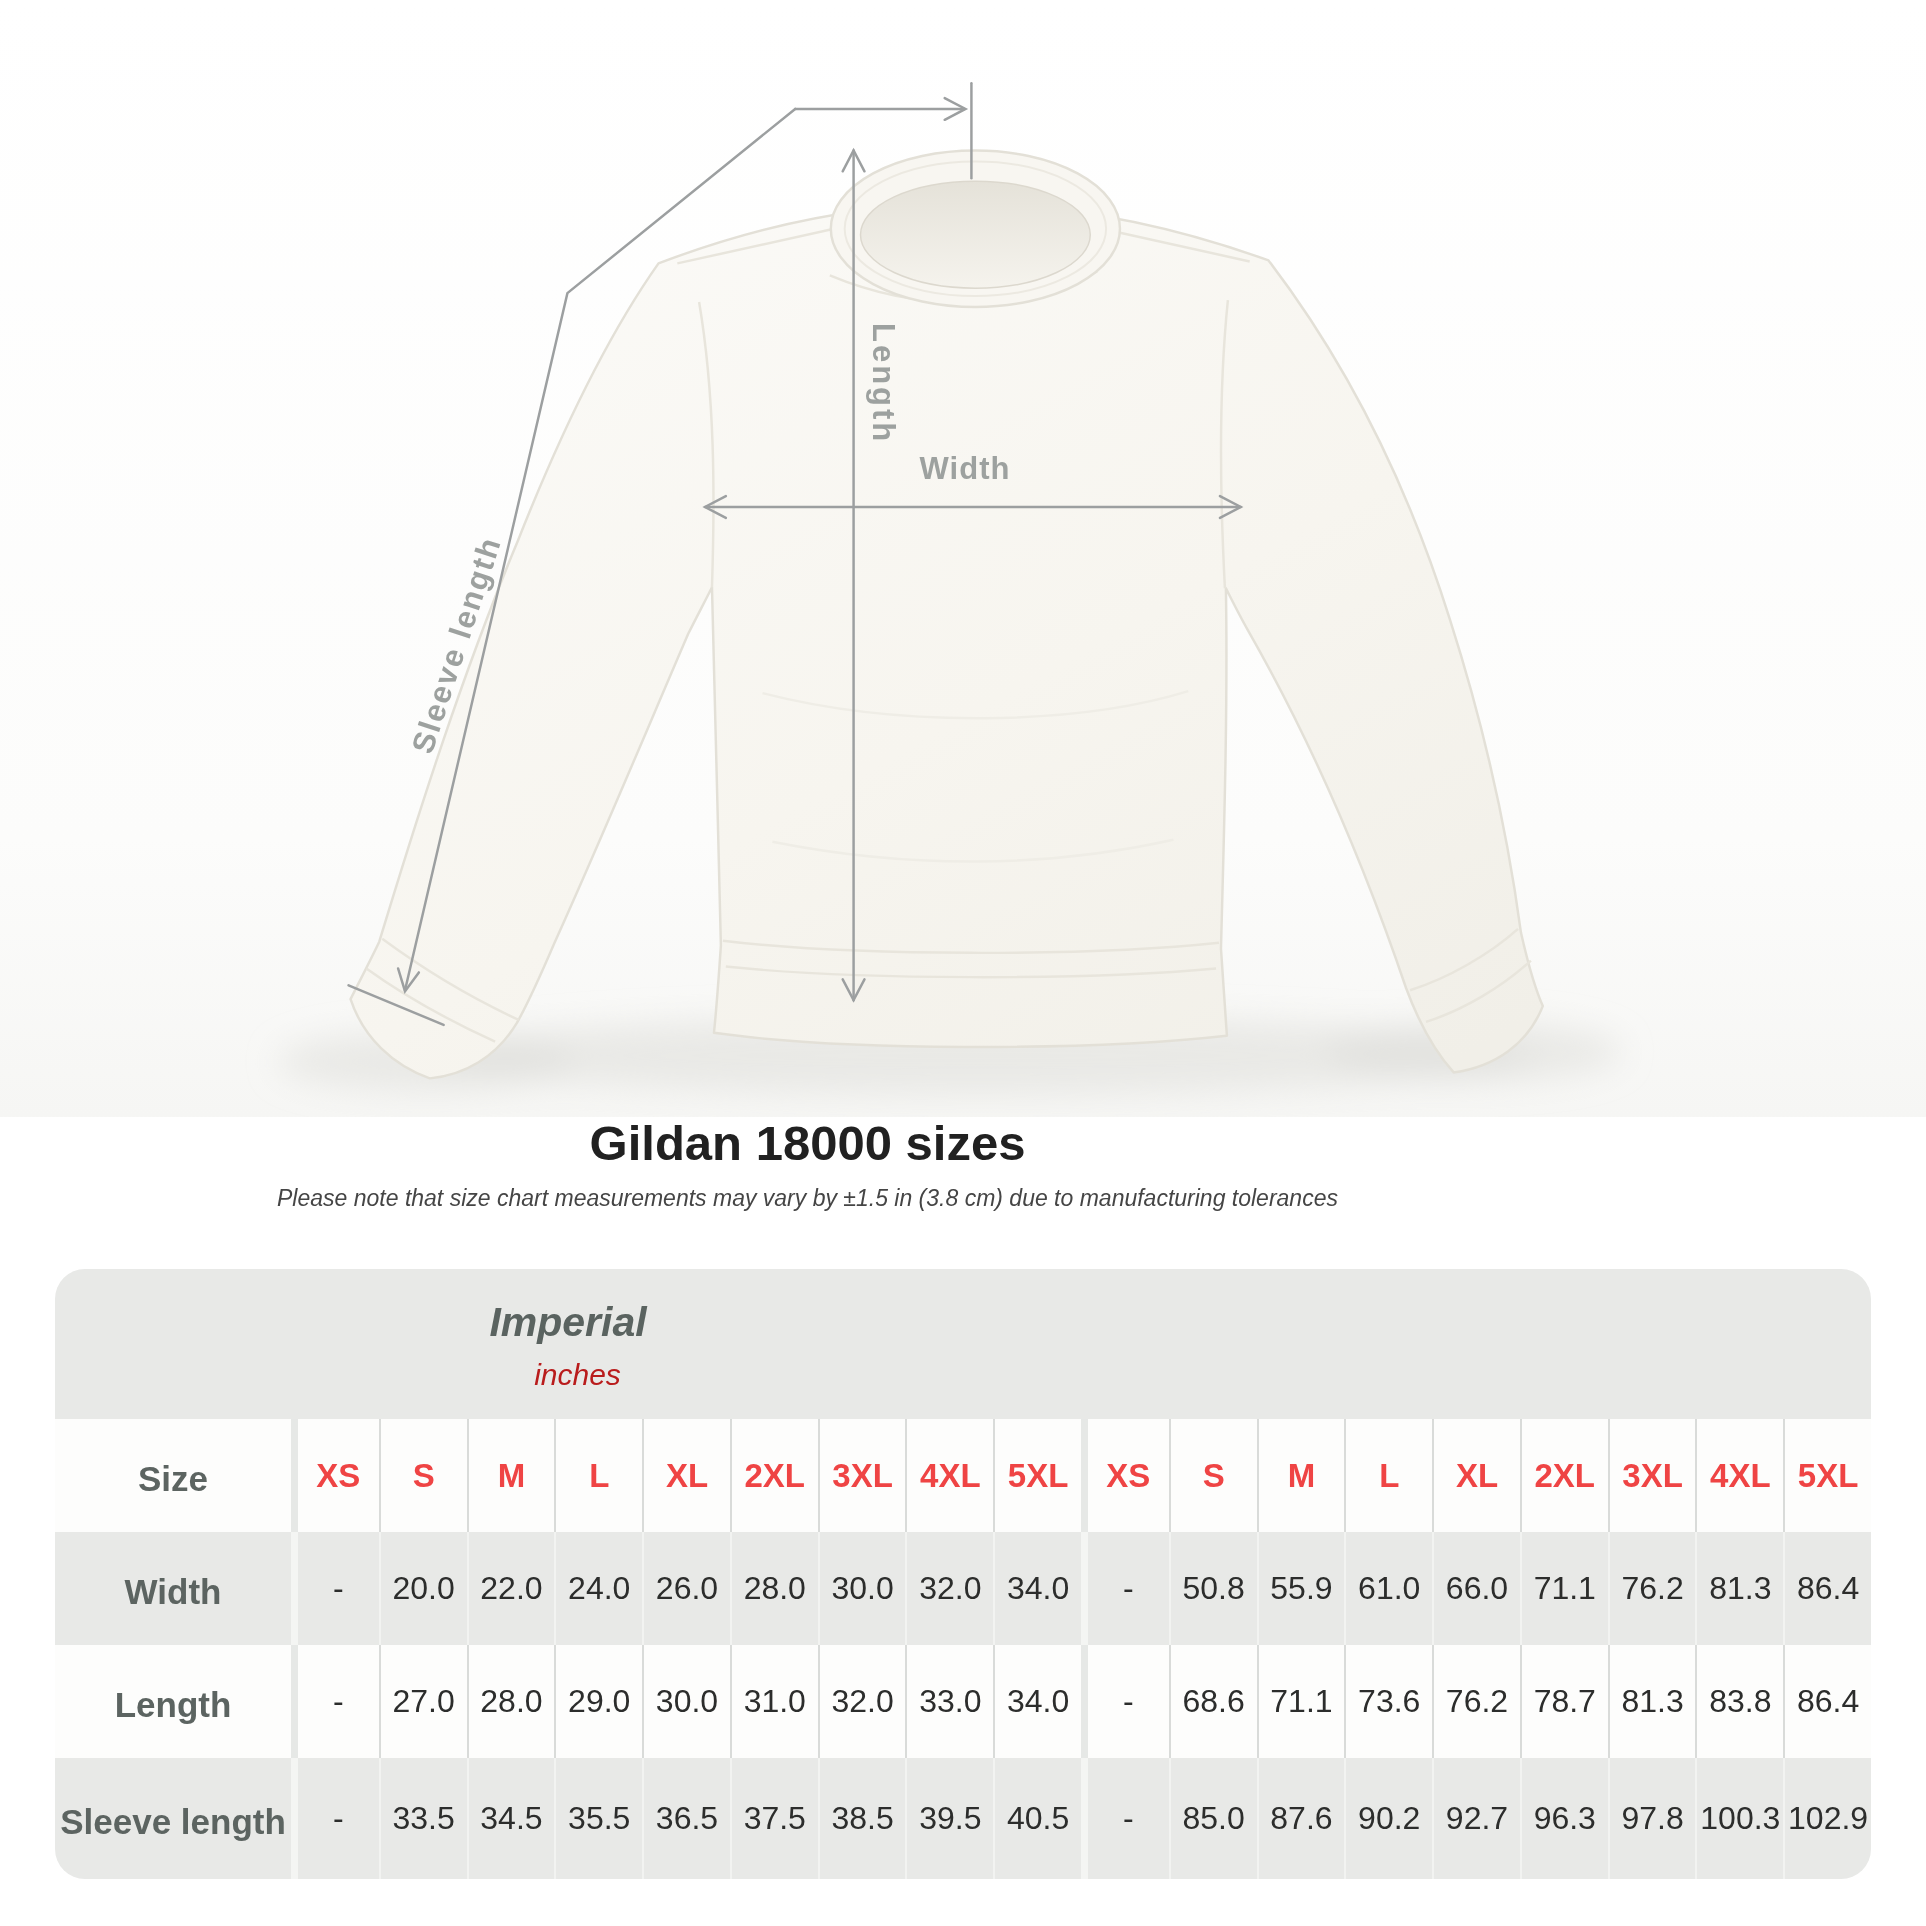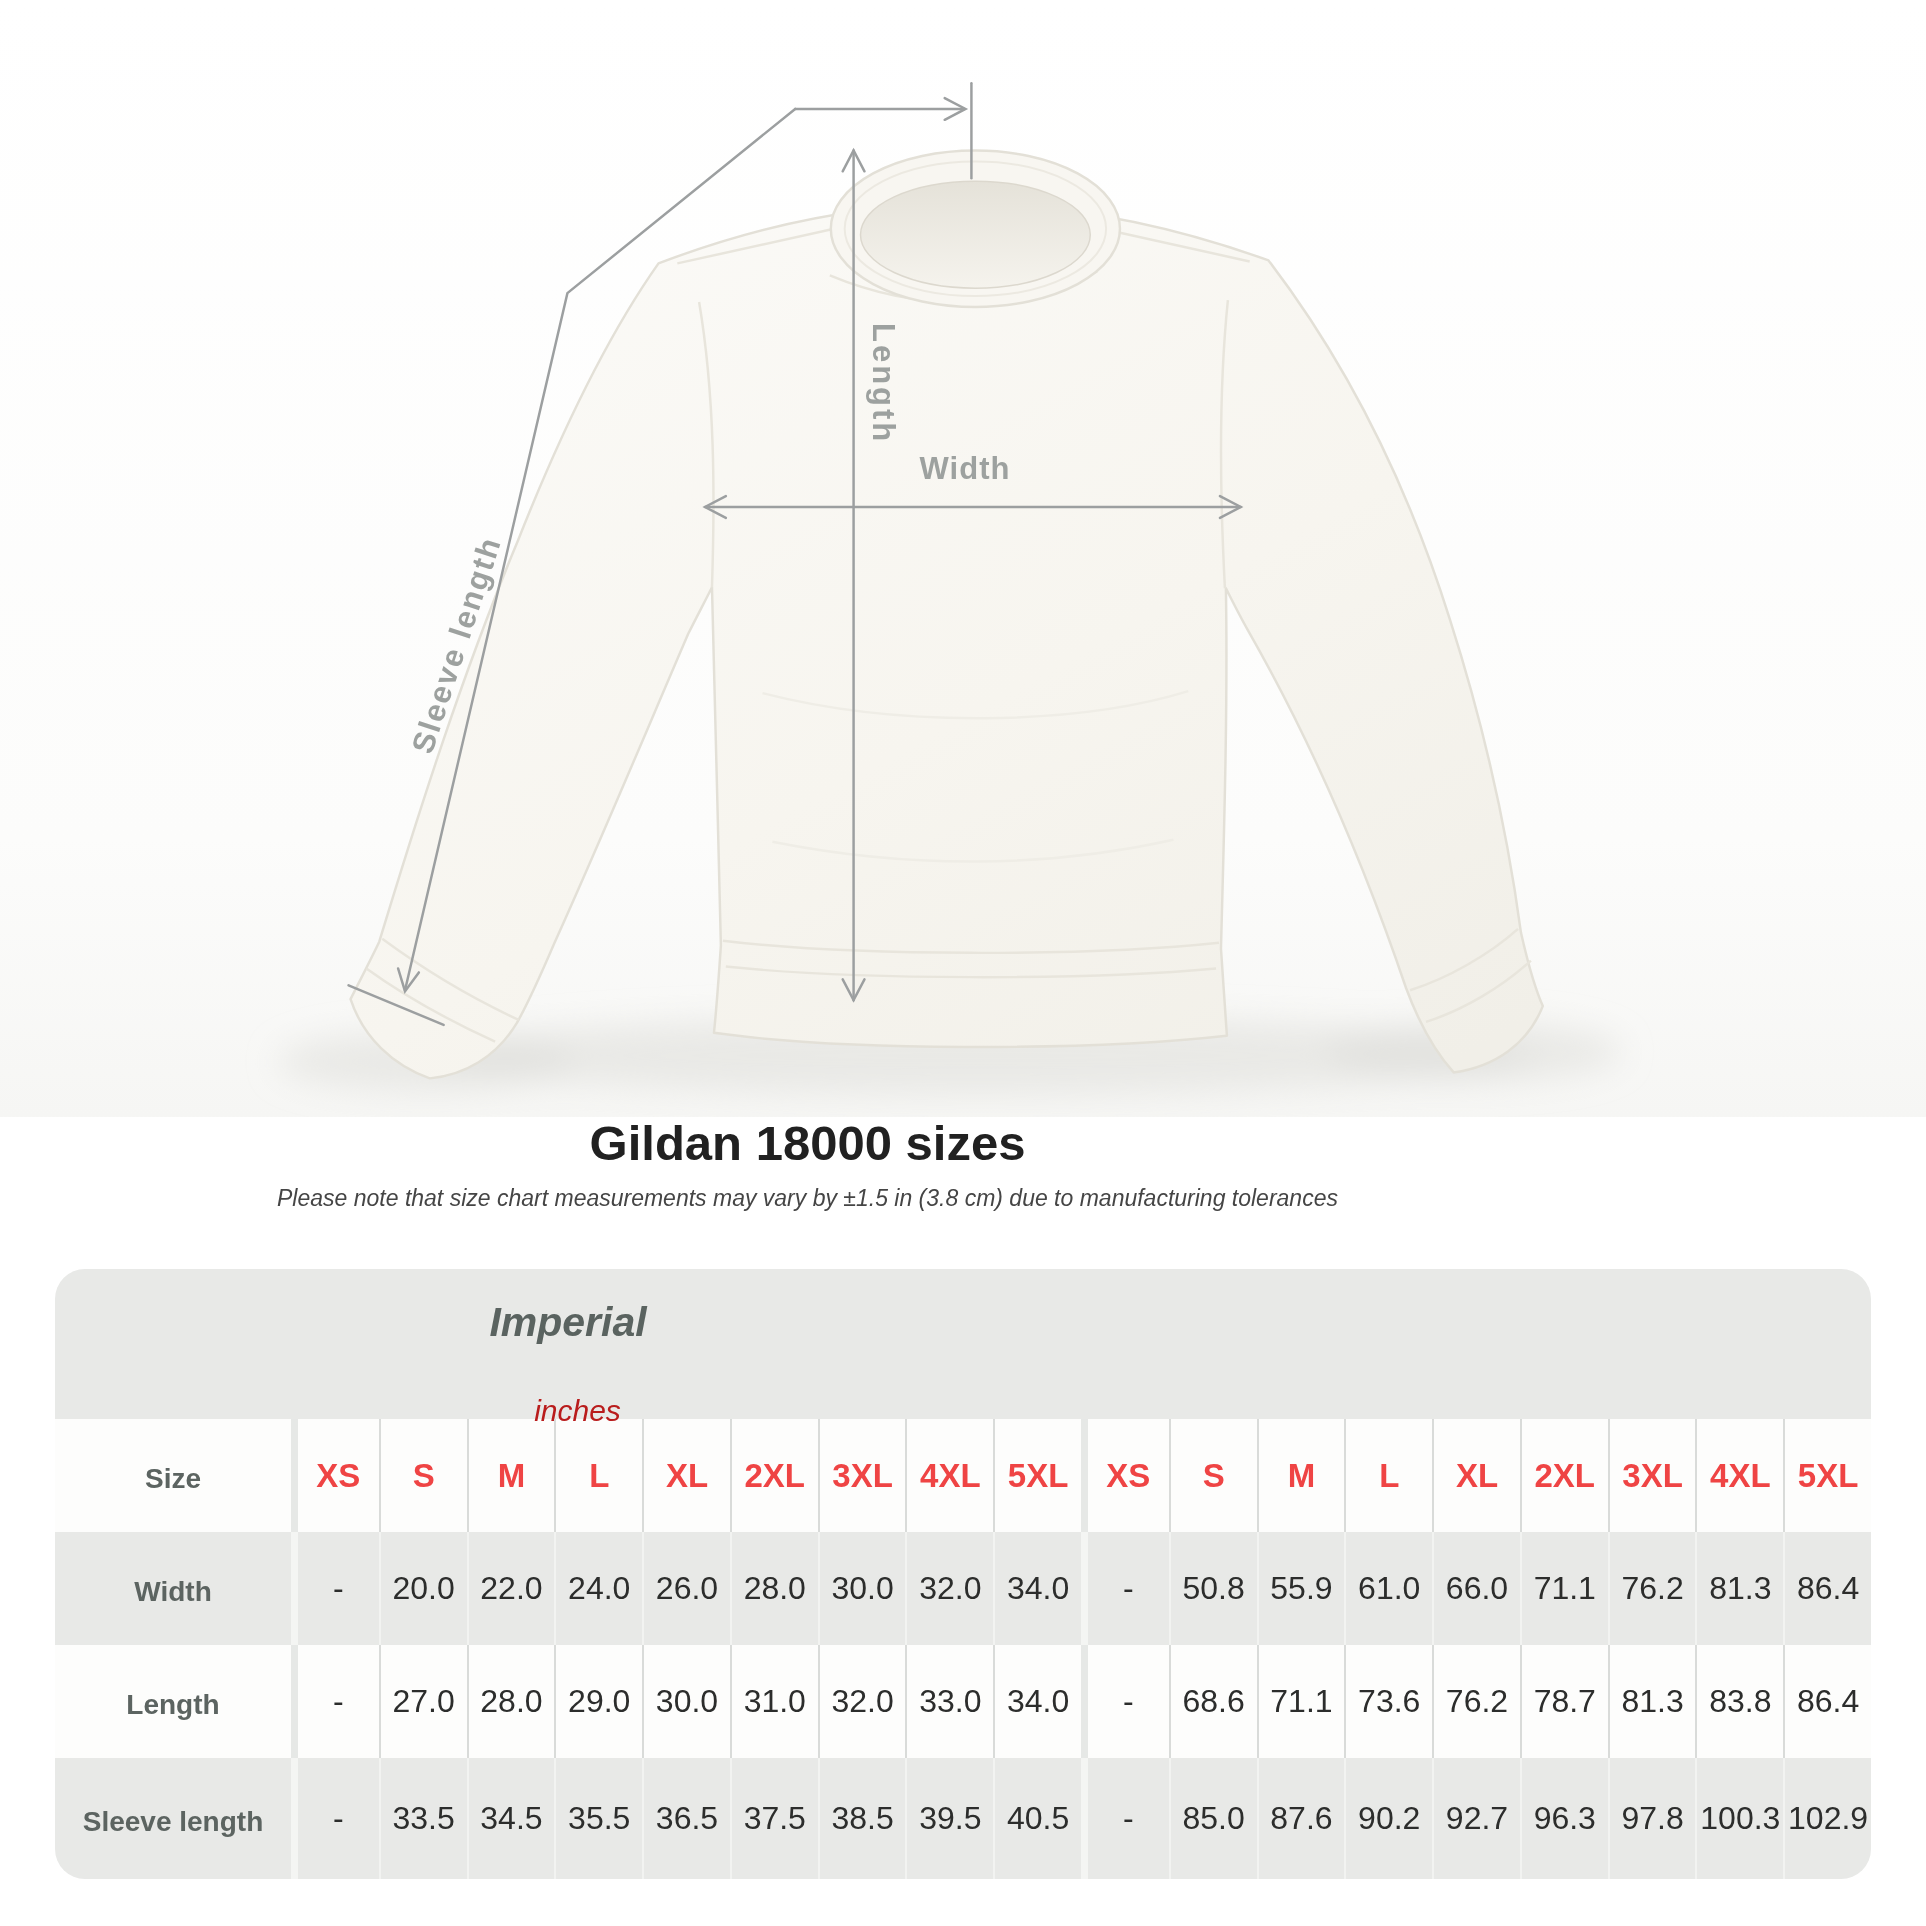--- a/index.html
+++ b/index.html
@@ -17,32 +17,32 @@
 
   
   .caption{position:absolute;top:1115px;left:0;width:1615px;text-align:center;}
   .caption h1{margin:0;font-size:49px;line-height:1.15;color:#212121;font-weight:bold;}
   .caption .note{margin:14px 0 0 0;font-size:23px;font-style:italic;color:#454545;}
 
   
   .card{position:absolute;top:1269px;left:55px;width:1816px;height:610px;
         border-radius:30px;overflow:hidden;background:#ffffff;}
   .units{display:grid;grid-template-columns:236px repeat(18,1fr);height:150px;background:#e8e9e7;}
-  .ug{display:flex;flex-direction:column;align-items:center;justify-content:flex-start;padding-top:30px;gap:36px;}
+  .ug{display:flex;flex-direction:column;align-items:center;justify-content:flex-start;padding-top:30px;}
   .ug1{grid-column:1 / 11;}
   .ug2{grid-column:11 / 20;}
   .ug .uname{font-size:41px;font-weight:bold;font-style:italic;color:#5a6360;}
   .ug .uunit{margin-top:12px;font-size:30px;font-style:italic;color:#b91c1c;margin-left:19px;}
 
   .trow{display:grid;grid-template-columns:236px repeat(18,1fr);}
   .trow.rw{background:#fdfdfc;--sep:#d9dbd9;--sepw:#e6e8e6;height:113px;}
   .trow.rg{background:#e8e9e7;--sep:#f2f3f1;--sepw:#f4f5f3;height:113px;}
   .trow.last{height:121px;}
   .c{display:flex;align-items:center;justify-content:center;border-left:2px solid var(--sep);}
-  .c.lab{border-left:none;font-size:28px;font-weight:bold;color:#5c6461;margin-top:6px;}
+  .c.lab{border-left:none;font-size:35px;font-weight:bold;color:#5c6461;margin-top:6px;}
   .c.f,.c.m{border-left-width:7px;border-left-color:var(--sepw);}
   .c.sz{font-size:33px;font-weight:bold;color:#ef4444;}
   .c.num{font-size:32px;color:#2c2d2c;}
 </style>
 </head>
 <body>
 
 <div class="page">
 
   <div class="figure">

